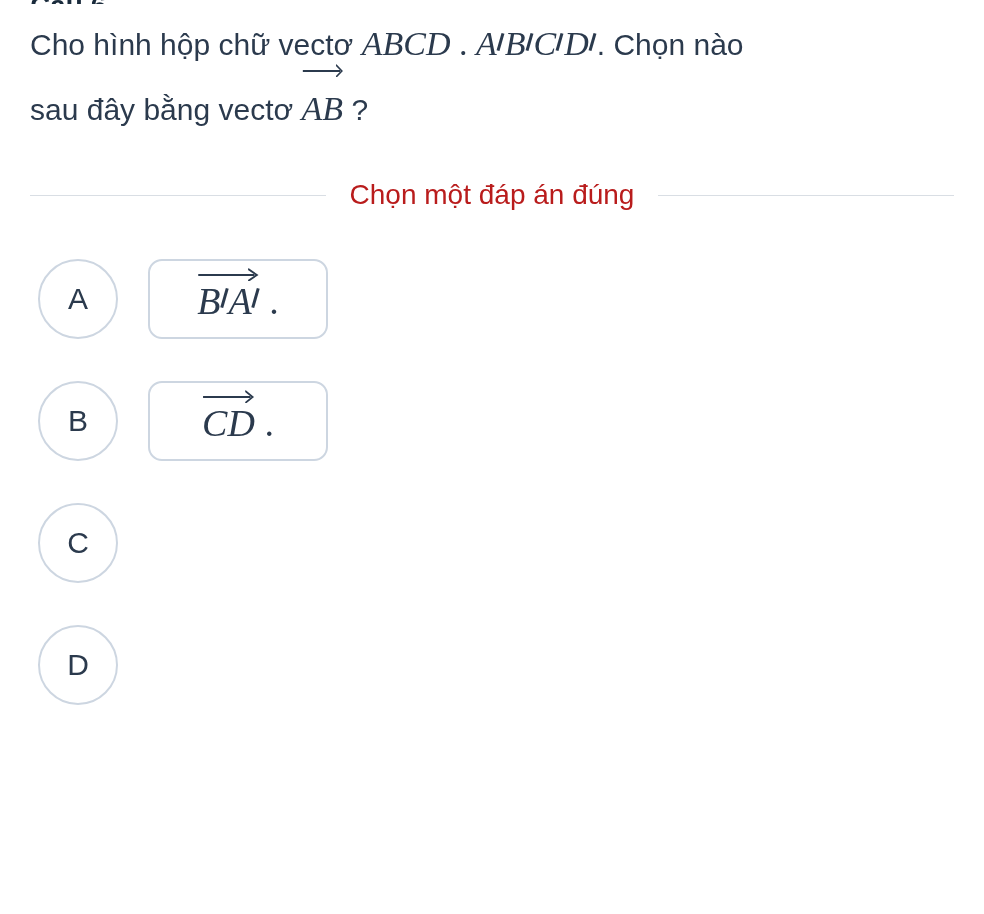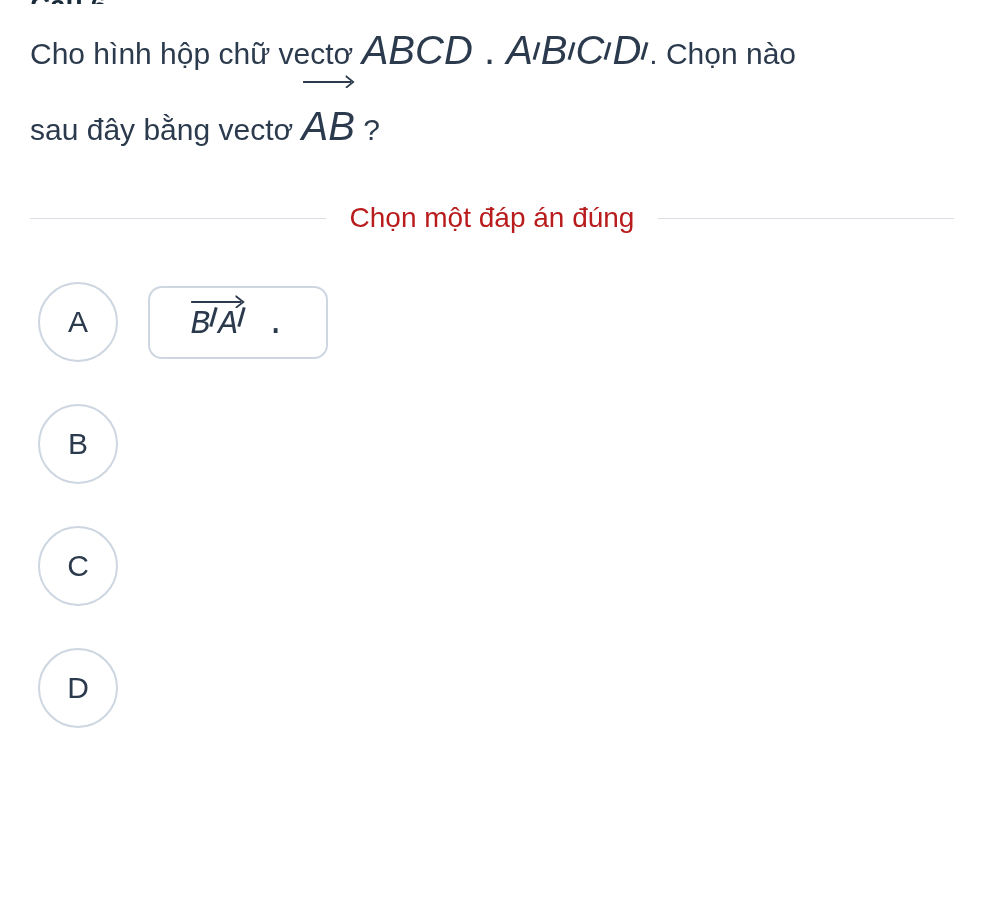--- a/index.html
+++ b/index.html
@@ -19,23 +19,23 @@
     overflow: hidden;
     height: 14px;
   }
   .question-text {
     font-size: 30px;
     color: #2b3a4d;
     line-height: 1.9;
   }
   .upright { font-style: normal; }
   .math-inline {
-    font-family: Liberation Sans, sans-serif;
+    font-family: Liberation Serif, serif;
     font-style: italic;
-    font-size: 40px;
+    font-size: 34px;
     position: relative;
     display: inline-block;
     vertical-align: baseline;
     text-align: center;
   }
   .vec-wrap {
     position: relative;
     display: inline-block;
   }
   .vec-arrow {
@@ -99,23 +99,23 @@
   .option-box {
     border: 2px solid #cdd6e1;
     border-radius: 14px;
     padding: 18px 28px 14px 28px;
     min-width: 180px;
     display: flex;
     align-items: center;
     justify-content: center;
   }
   .option-math {
-    font-family: Liberation Mono, monospace;
+    font-family: Liberation Serif, serif;
     font-style: italic;
-    font-size: 33px;
+    font-size: 38px;
     color: #2b3a4d;
     position: relative;
   }
   .option-math .vec-arrow { top: -12px; }
   .option-math .prime-tick::after { top: -26px; height: 20px; }
   .dot { font-style: normal; }
 </style>
 </head>
 <body>
 
@@ -162,20 +162,33 @@
               </svg>
           </span>
           <span>B</span><span class="prime-tick"></span><span>A</span><span class="prime-tick"></span>
         </span><span class="dot">&nbsp;.</span>
       </span>
     </div>
   </div>
 
   <div class="option-row">
     <div class="option-circle">B</div>
+    <div class="option-box">
+      <span class="option-math">
+        <span class="vec-wrap">
+          <span class="vec-arrow">
+            <svg viewBox="0 0 100 14" preserveAspectRatio="none">
+                <line x1="2" y1="8" x2="92" y2="8" stroke="#2b3a4d" stroke-width="2"></line>
+                <polyline points="82,2 96,8 82,14" fill="none" stroke="#2b3a4d" stroke-width="2"></polyline>
+              </svg>
+          </span>
+          <span>C</span><span>D</span>
+        </span><span class="dot">&nbsp;.</span>
+      </span>
+    </div>
   </div>
 
   <div class="option-row">
     <div class="option-circle">C</div>
   </div>
 
   <div class="option-row">
     <div class="option-circle">D</div>
   </div>
 

